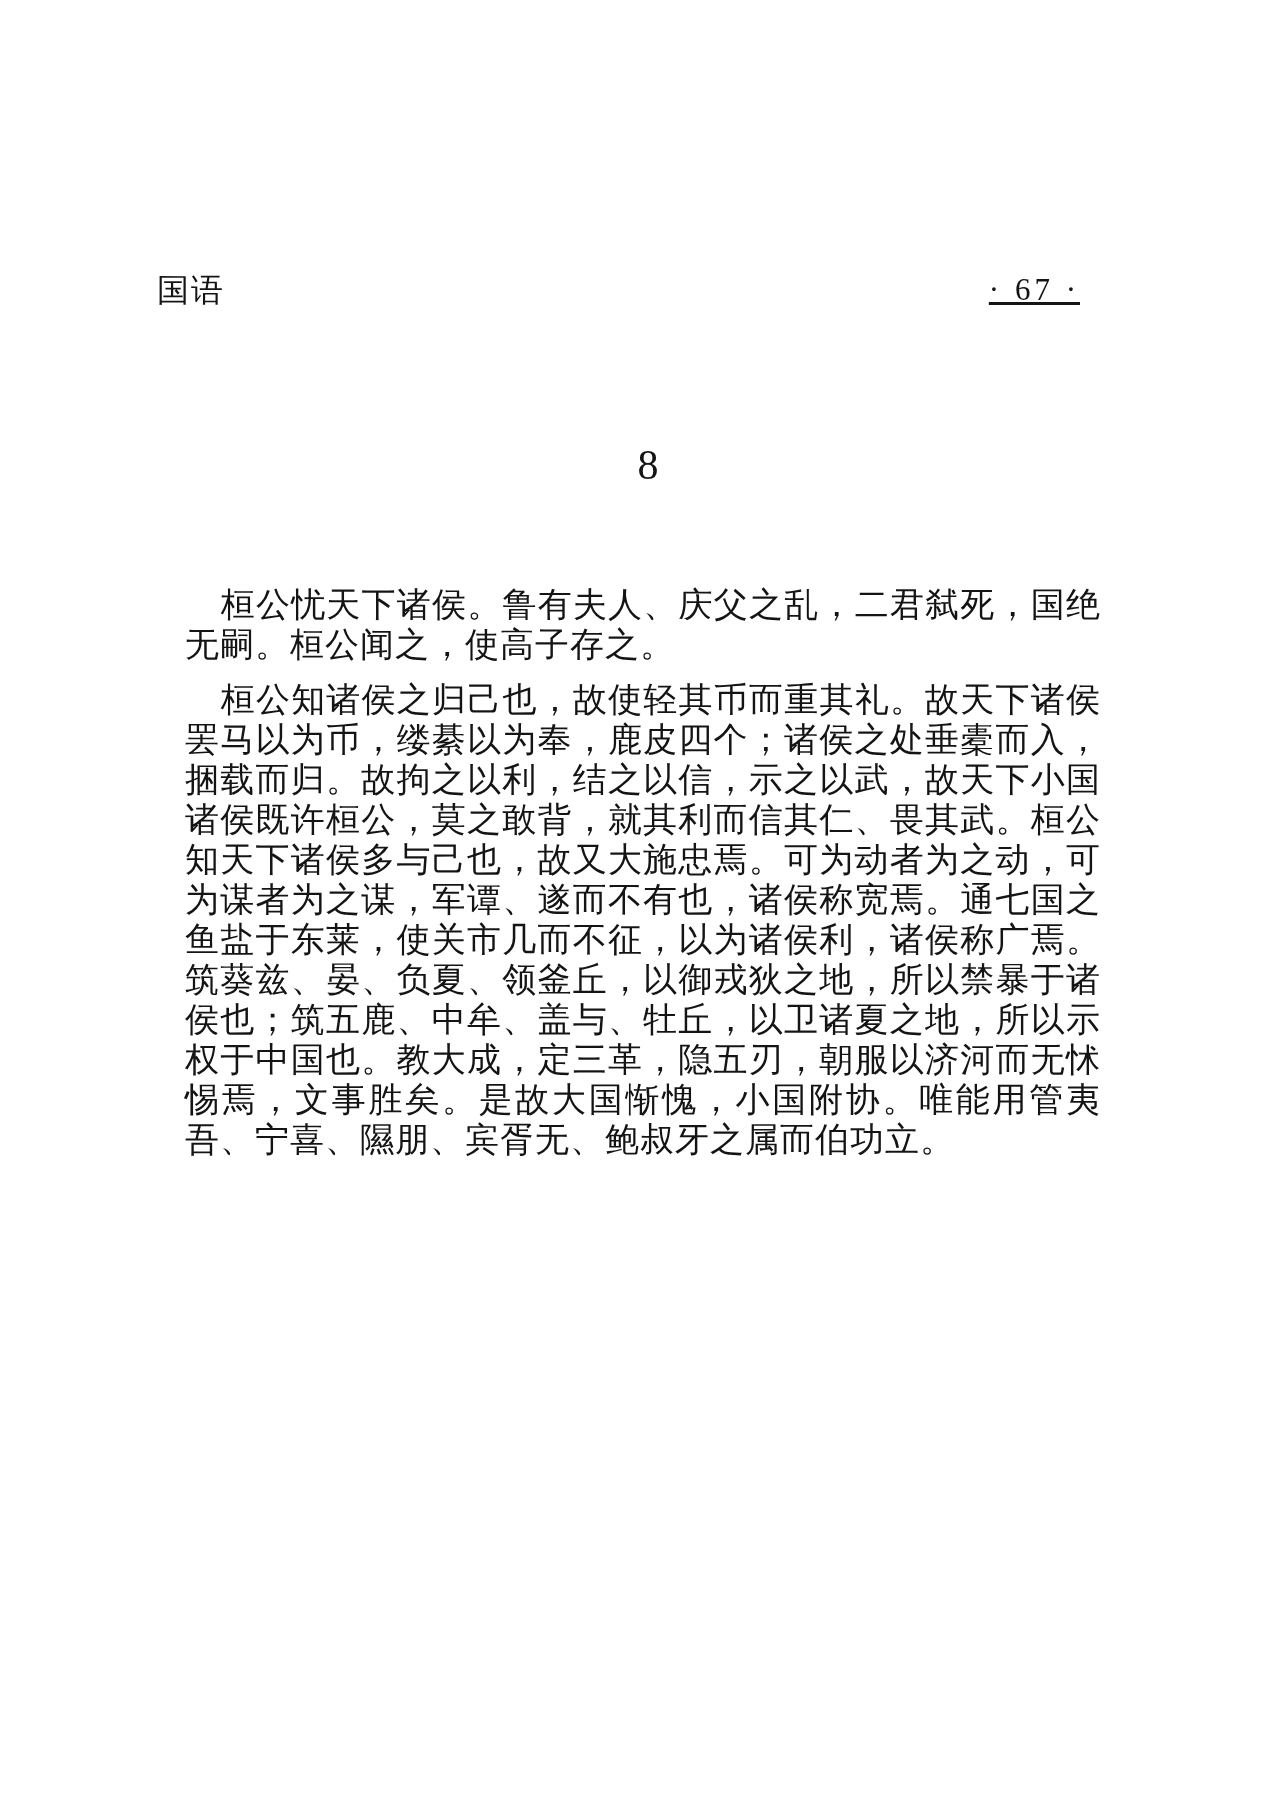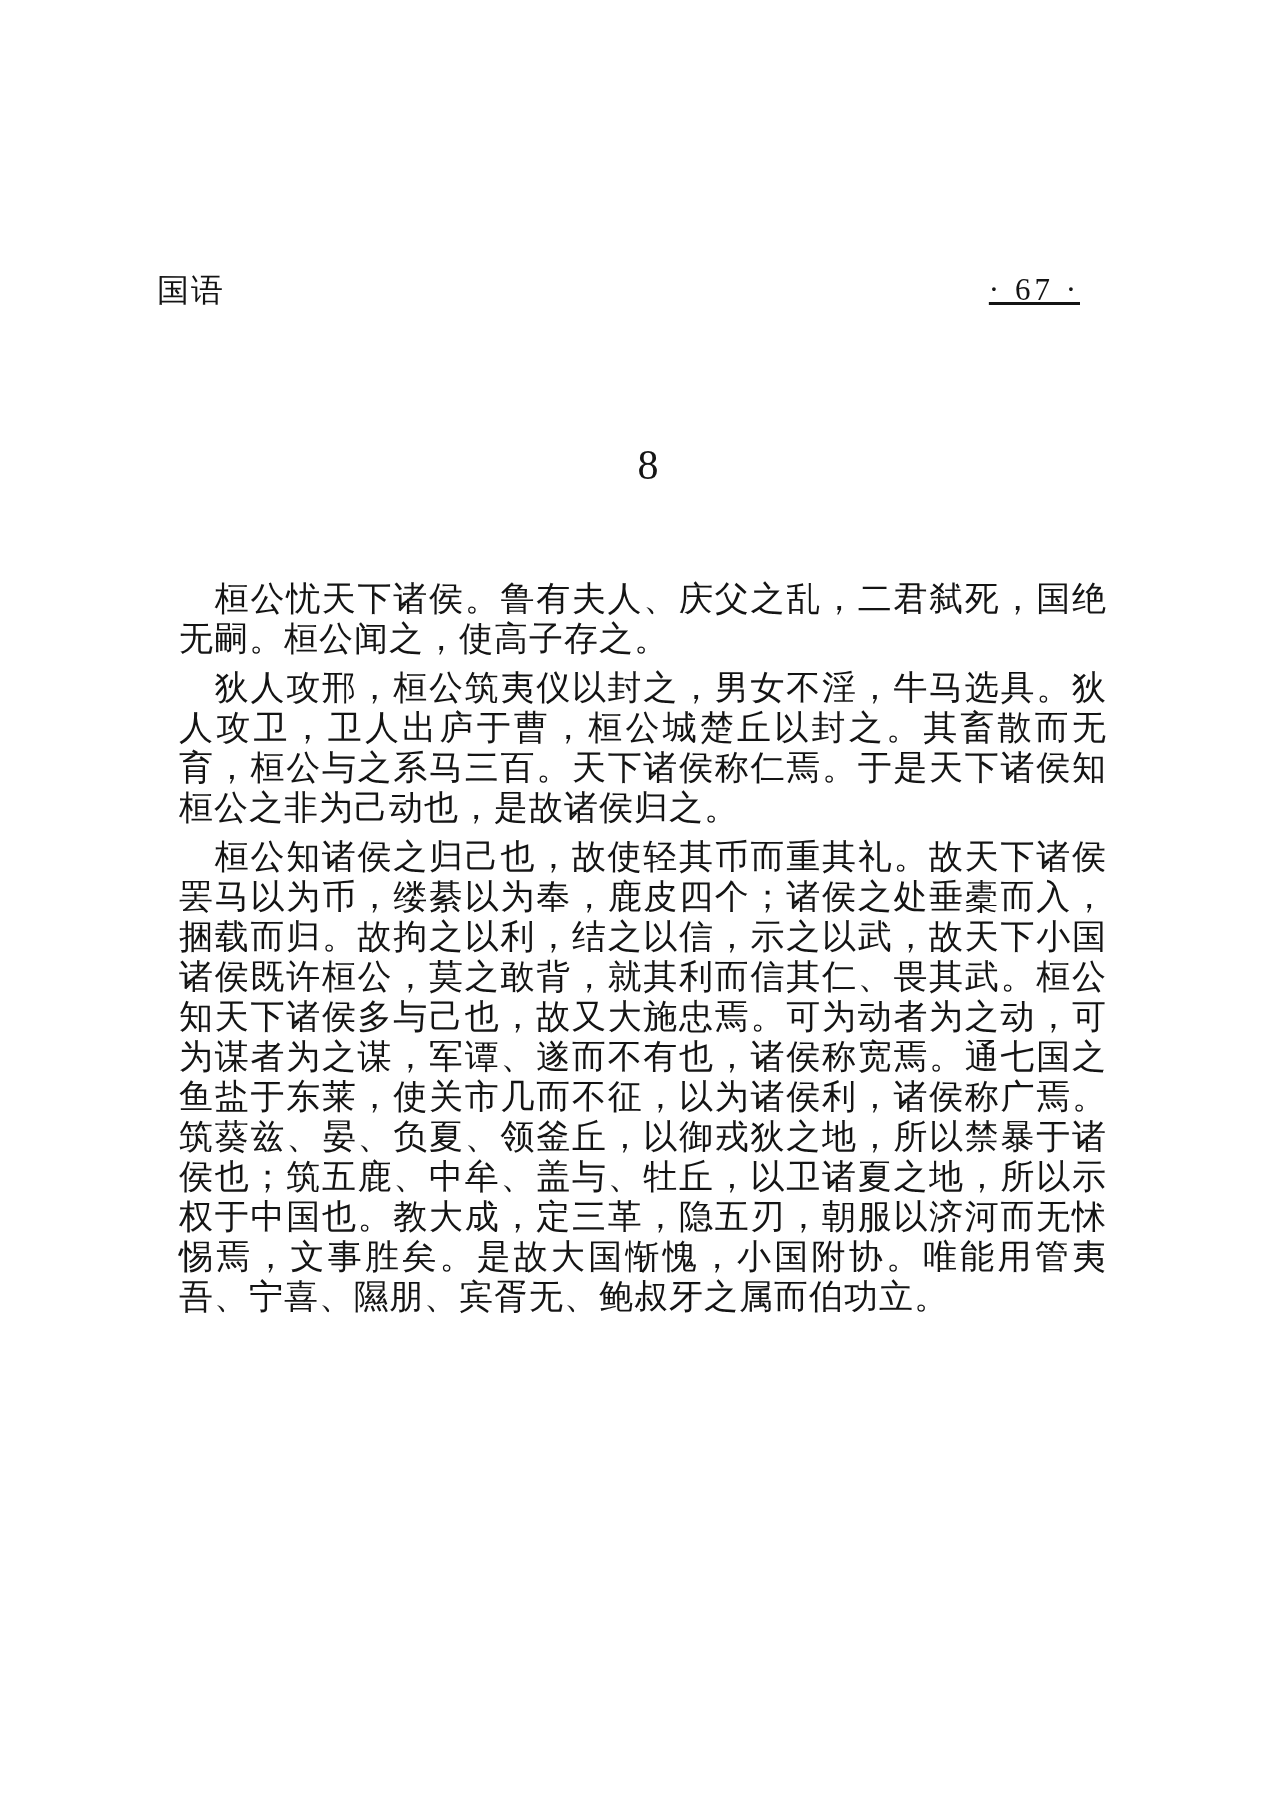--- a/index.html
+++ b/index.html
@@ -51,36 +51,35 @@
     top: 570px;
     left: 170px;
     width: 946px;
     font-size: 34px;
     line-height: 40px;
     letter-spacing: 1px;
     text-align: justify;
     text-justify: inter-ideograph;
   }
   .body-text p {
-    margin: 9px;
+    margin: 15px;
     padding: 0;
     text-indent: 1.05em;
   }
 </style>
 </head>
 <body>
 
 <div class="page">
 
   <div class="running-header">
     <span class="book-title">国语</span>
     <span class="page-number">· 67 ·</span>
   </div>
 
   <div class="section-number">8</div>
 
   <div class="body-text">
     <p>桓公忧天下诸侯。鲁有夫人、庆父之乱，二君弑死，国绝无嗣。桓公闻之，使高子存之。</p>
-    <p>狄人攻邢，桓公筑夷仪以封之，男女不淫，牛马选具。狄人攻卫，卫人出庐于曹，桓公城楚丘以封之。其畜散而无育，桓公与之系马三百。天下诸侯称仁焉。于是天下诸侯知桓公之非为己动也，是故诸侯归之。</p>
     <p>桓公知诸侯之归己也，故使轻其币而重其礼。故天下诸侯罢马以为币，缕綦以为奉，鹿皮四个；诸侯之处垂橐而入，捆载而归。故拘之以利，结之以信，示之以武，故天下小国诸侯既许桓公，莫之敢背，就其利而信其仁、畏其武。桓公知天下诸侯多与己也，故又大施忠焉。可为动者为之动，可为谋者为之谋，军谭、遂而不有也，诸侯称宽焉。通七国之鱼盐于东莱，使关市几而不征，以为诸侯利，诸侯称广焉。筑葵兹、晏、负夏、领釜丘，以御戎狄之地，所以禁暴于诸侯也；筑五鹿、中牟、盖与、牡丘，以卫诸夏之地，所以示权于中国也。教大成，定三革，隐五刃，朝服以济河而无怵惕焉，文事胜矣。是故大国惭愧，小国附协。唯能用管夷吾、宁喜、隰朋、宾胥无、鲍叔牙之属而伯功立。</p>
   </div>
 
 </div>
 
 </body></html>

